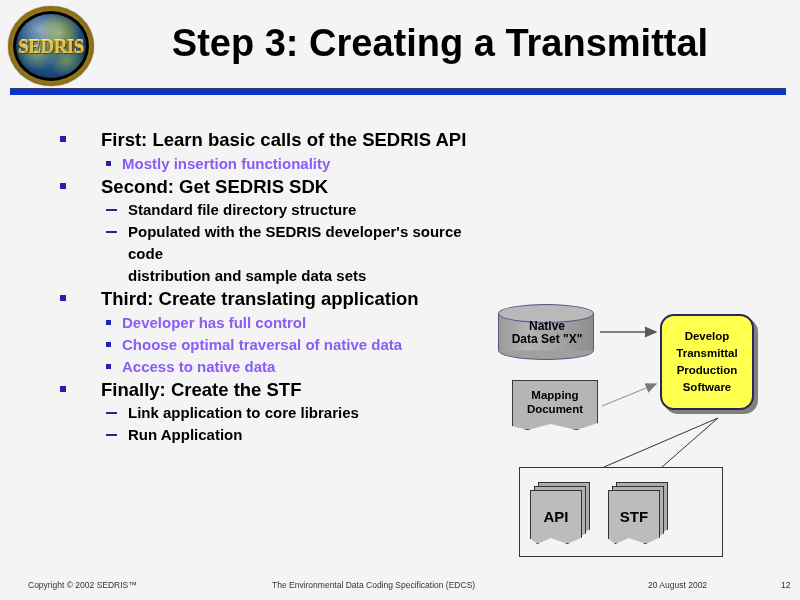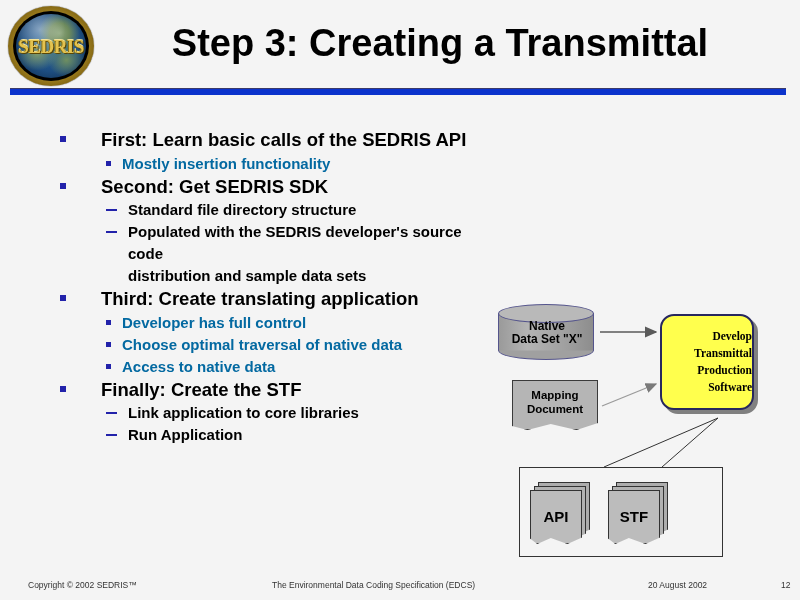--- a/index.html
+++ b/index.html
@@ -89,21 +89,21 @@
 
   
   #bullets {
     position: absolute;
     left: 60px;
     top: 128px;
     width: 430px;
   }
   .row { display: flex; align-items: flex-start; }
   .lvl1 { margin-left: 0px;  font-size: 18.5px; font-weight: bold; color:#000; line-height: 24.5px; gap: 24px; }
-  .lvl2 { margin-left: 46px; font-size: 15px;   font-weight: bold; color:#0369a1; line-height: 22px; }
+  .lvl2 { margin-left: 46px; font-size: 15px;   font-weight: bold; color:#8b5cf6; line-height: 22px; }
   .lvl2d{ margin-left: 46px; font-size: 15px;   font-weight: bold; color:#000; line-height: 22px; }
   .mk-sq1 {
     flex: 0 0 auto;
     width: 6px; height: 6px;
     background: #2222aa;
     margin: 8px 11px 0 0;
   }
   .mk-sq2 {
     flex: 0 0 auto;
     width: 5px; height: 5px;
@@ -210,26 +210,25 @@
     left: 170px; top: 18px;
     width: 94px; height: 96px;
     background: #ffff4d;
     border: 2px solid #27275e;
     border-radius: 14px;
     box-sizing: border-box;
   }
   .ybox .lbl {
     position: absolute;
     left: 0; right: 0; top: 12px;
-    text-align: right;
+    text-align: center;
     font-size: 11.5px;
     font-weight: bold;
     color: #000;
     line-height: 17px;
-    font-family: Liberation Serif, serif;
   }
 
   
   #arrows { position: absolute; left: 0; top: 0; width: 300px; height: 270px; }
 
   
   .outbox {
     position: absolute;
     left: 29px; top: 171px;
     width: 204px; height: 90px;

